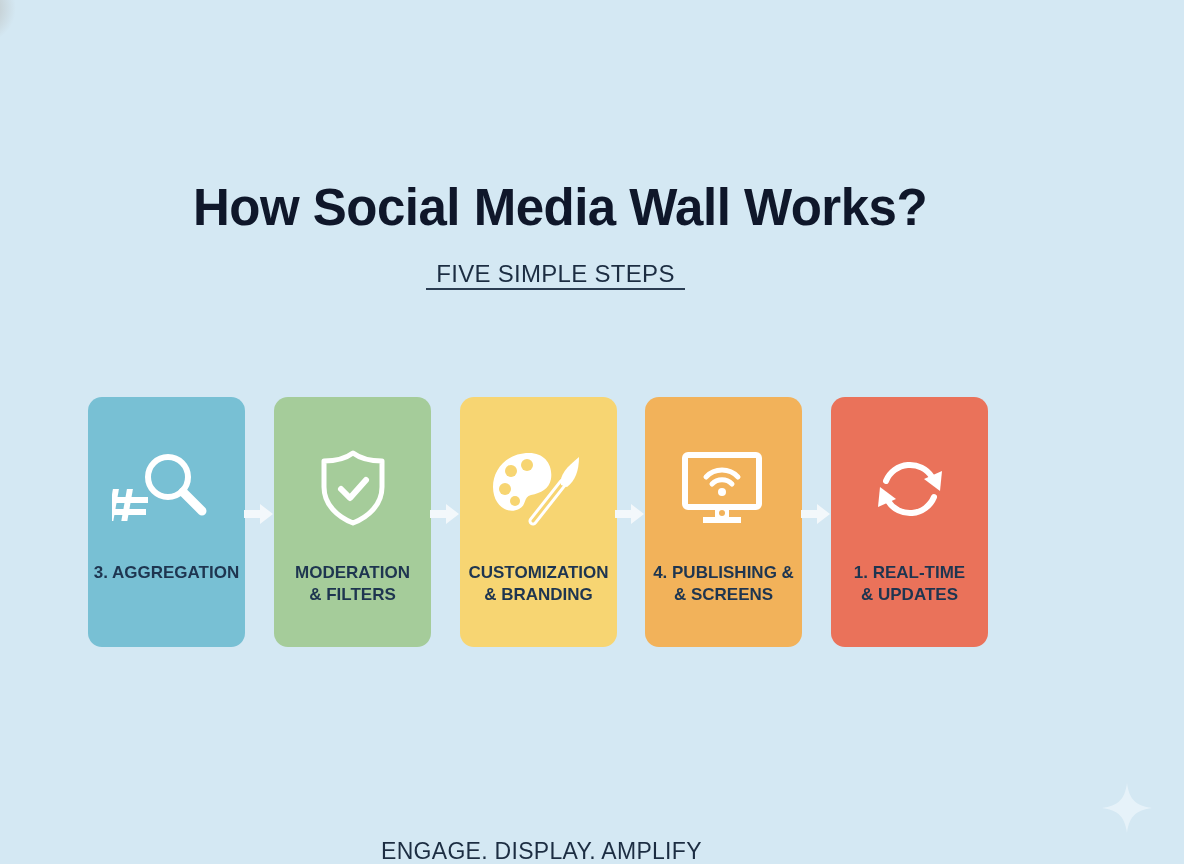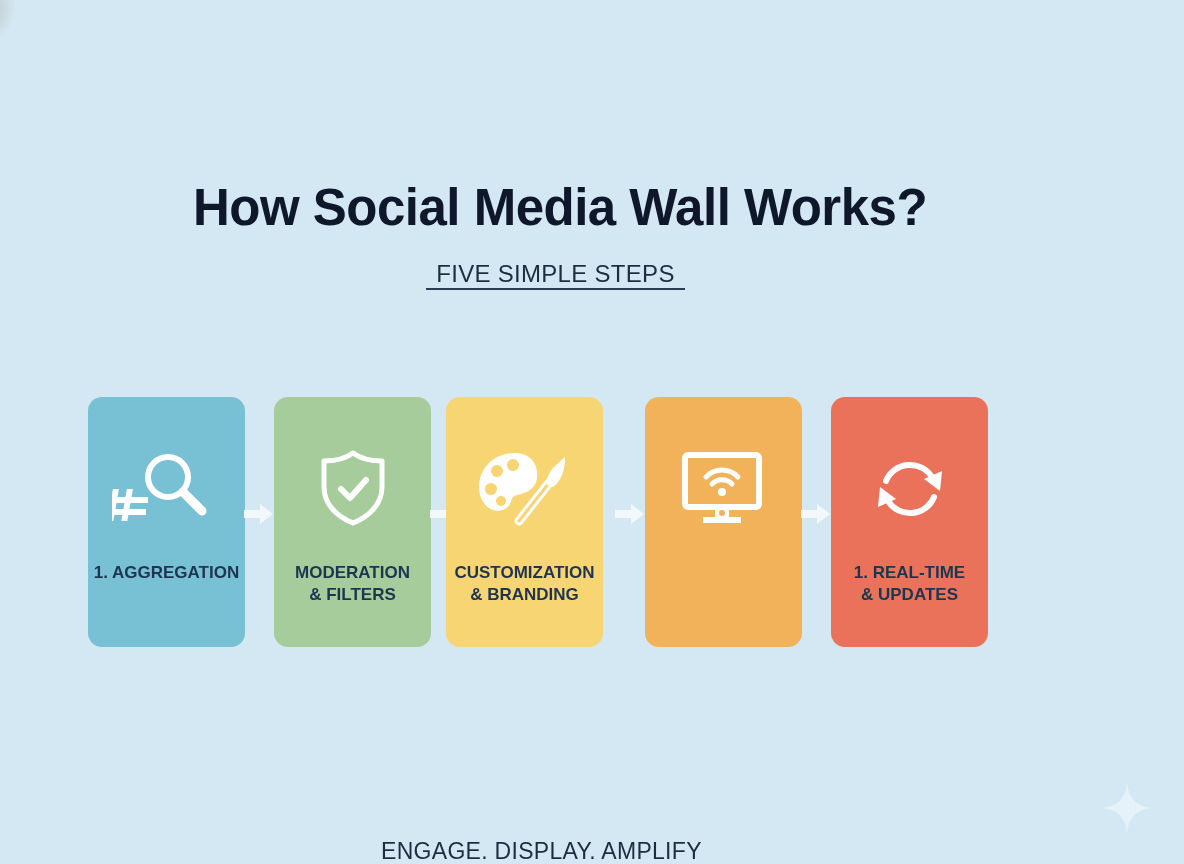--- a/index.html
+++ b/index.html
@@ -72,21 +72,21 @@
         <rect x="8" y="40" width="6" height="32" transform="skewX(-10)"></rect>
         <rect x="22" y="40" width="6" height="32" transform="skewX(-10)"></rect>
         <rect x="2" y="48" width="34" height="6"></rect>
         <rect x="0" y="60" width="34" height="6"></rect>
       </g>
       <circle cx="56" cy="28" r="20" fill="none" stroke="#ffffff" stroke-width="6"></circle>
       <line x1="71" y1="43" x2="90" y2="62" stroke="#ffffff" stroke-width="9" stroke-linecap="round"></line>
     </svg>
   </div>
   <div class="label">
-    <div>1. AGGREGATION</div>
+    <div>3. AGGREGATION</div>
     <div></div>
   </div>
 </div>
 
 <svg class="arrow" style="left:244px;" viewBox="0 0 30 24">
   <polygon points="0,8 16,8 16,2 29,12 16,22 16,16 0,16" fill="#f3f8fb"></polygon>
 </svg>
 
 <div class="card" style="left:274px; background:#a5cc9a;padding-left:18px;">
   <div class="icon">
@@ -98,21 +98,21 @@
   <div class="label">
     <div>MODERATION</div>
     <div>&amp; FILTERS</div>
   </div>
 </div>
 
 <svg class="arrow" style="left:430px;" viewBox="0 0 30 24">
   <polygon points="0,8 16,8 16,2 29,12 16,22 16,16 0,16" fill="#f3f8fb"></polygon>
 </svg>
 
-<div class="card" style="left:446px; background:#f7d572;">
+<div class="card" style="left:460px; background:#f7d572;">
   <div class="icon">
     <svg width="100" height="80" viewBox="0 0 100 80">
       <path d="M40 4 C18 4 4 20 4 38 C4 56 18 66 30 60 C38 56 34 48 42 46 C52 44 60 40 62 30 C64 16 56 4 40 4 Z" fill="#ffffff"></path>
       <circle cx="22" cy="22" r="6" fill="#f7d572"></circle>
       <circle cx="38" cy="16" r="6" fill="#f7d572"></circle>
       <circle cx="16" cy="40" r="6" fill="#f7d572"></circle>
       <circle cx="26" cy="52" r="5" fill="#f7d572"></circle>
       <line x1="44" y1="72" x2="74" y2="34" stroke="#ffffff" stroke-width="9" stroke-linecap="round"></line>
       <line x1="44" y1="72" x2="74" y2="34" stroke="#f7d572" stroke-width="3" stroke-linecap="round"></line>
       <path d="M72 36 C70 26 78 18 90 8 C90 22 86 32 78 38 Z" fill="#ffffff"></path>
@@ -133,20 +133,24 @@
     <svg width="90" height="80" viewBox="0 0 90 80">
       <rect x="6" y="6" width="74" height="52" rx="3" fill="none" stroke="#ffffff" stroke-width="6"></rect>
       <rect x="36" y="58" width="14" height="10" fill="#ffffff"></rect>
       <circle cx="43" cy="64" r="3" fill="#f2b25a"></circle>
       <rect x="24" y="68" width="38" height="6" fill="#ffffff"></rect>
       <path d="M27 28 A22 22 0 0 1 59 28" fill="none" stroke="#ffffff" stroke-width="5" stroke-linecap="round"></path>
       <path d="M33 35 A14 14 0 0 1 53 35" fill="none" stroke="#ffffff" stroke-width="5" stroke-linecap="round"></path>
       <circle cx="43" cy="43" r="4" fill="#ffffff"></circle>
     </svg>
   </div>
+  <div class="label">
+    <div>4. PUBLISHING &amp;</div>
+    <div>&amp; SCREENS</div>
+  </div>
 </div>
 
 <svg class="arrow" style="left:801px;" viewBox="0 0 30 24">
   <polygon points="0,8 16,8 16,2 29,12 16,22 16,16 0,16" fill="#f3f8fb"></polygon>
 </svg>
 
 <div class="card" style="left:831px; background:#ea725a;">
   <div class="icon">
     <svg width="80" height="80" viewBox="0 0 80 80">
       <path d="M16 32 A26 26 0 0 1 62 28" fill="none" stroke="#ffffff" stroke-width="6" stroke-linecap="round"></path>

